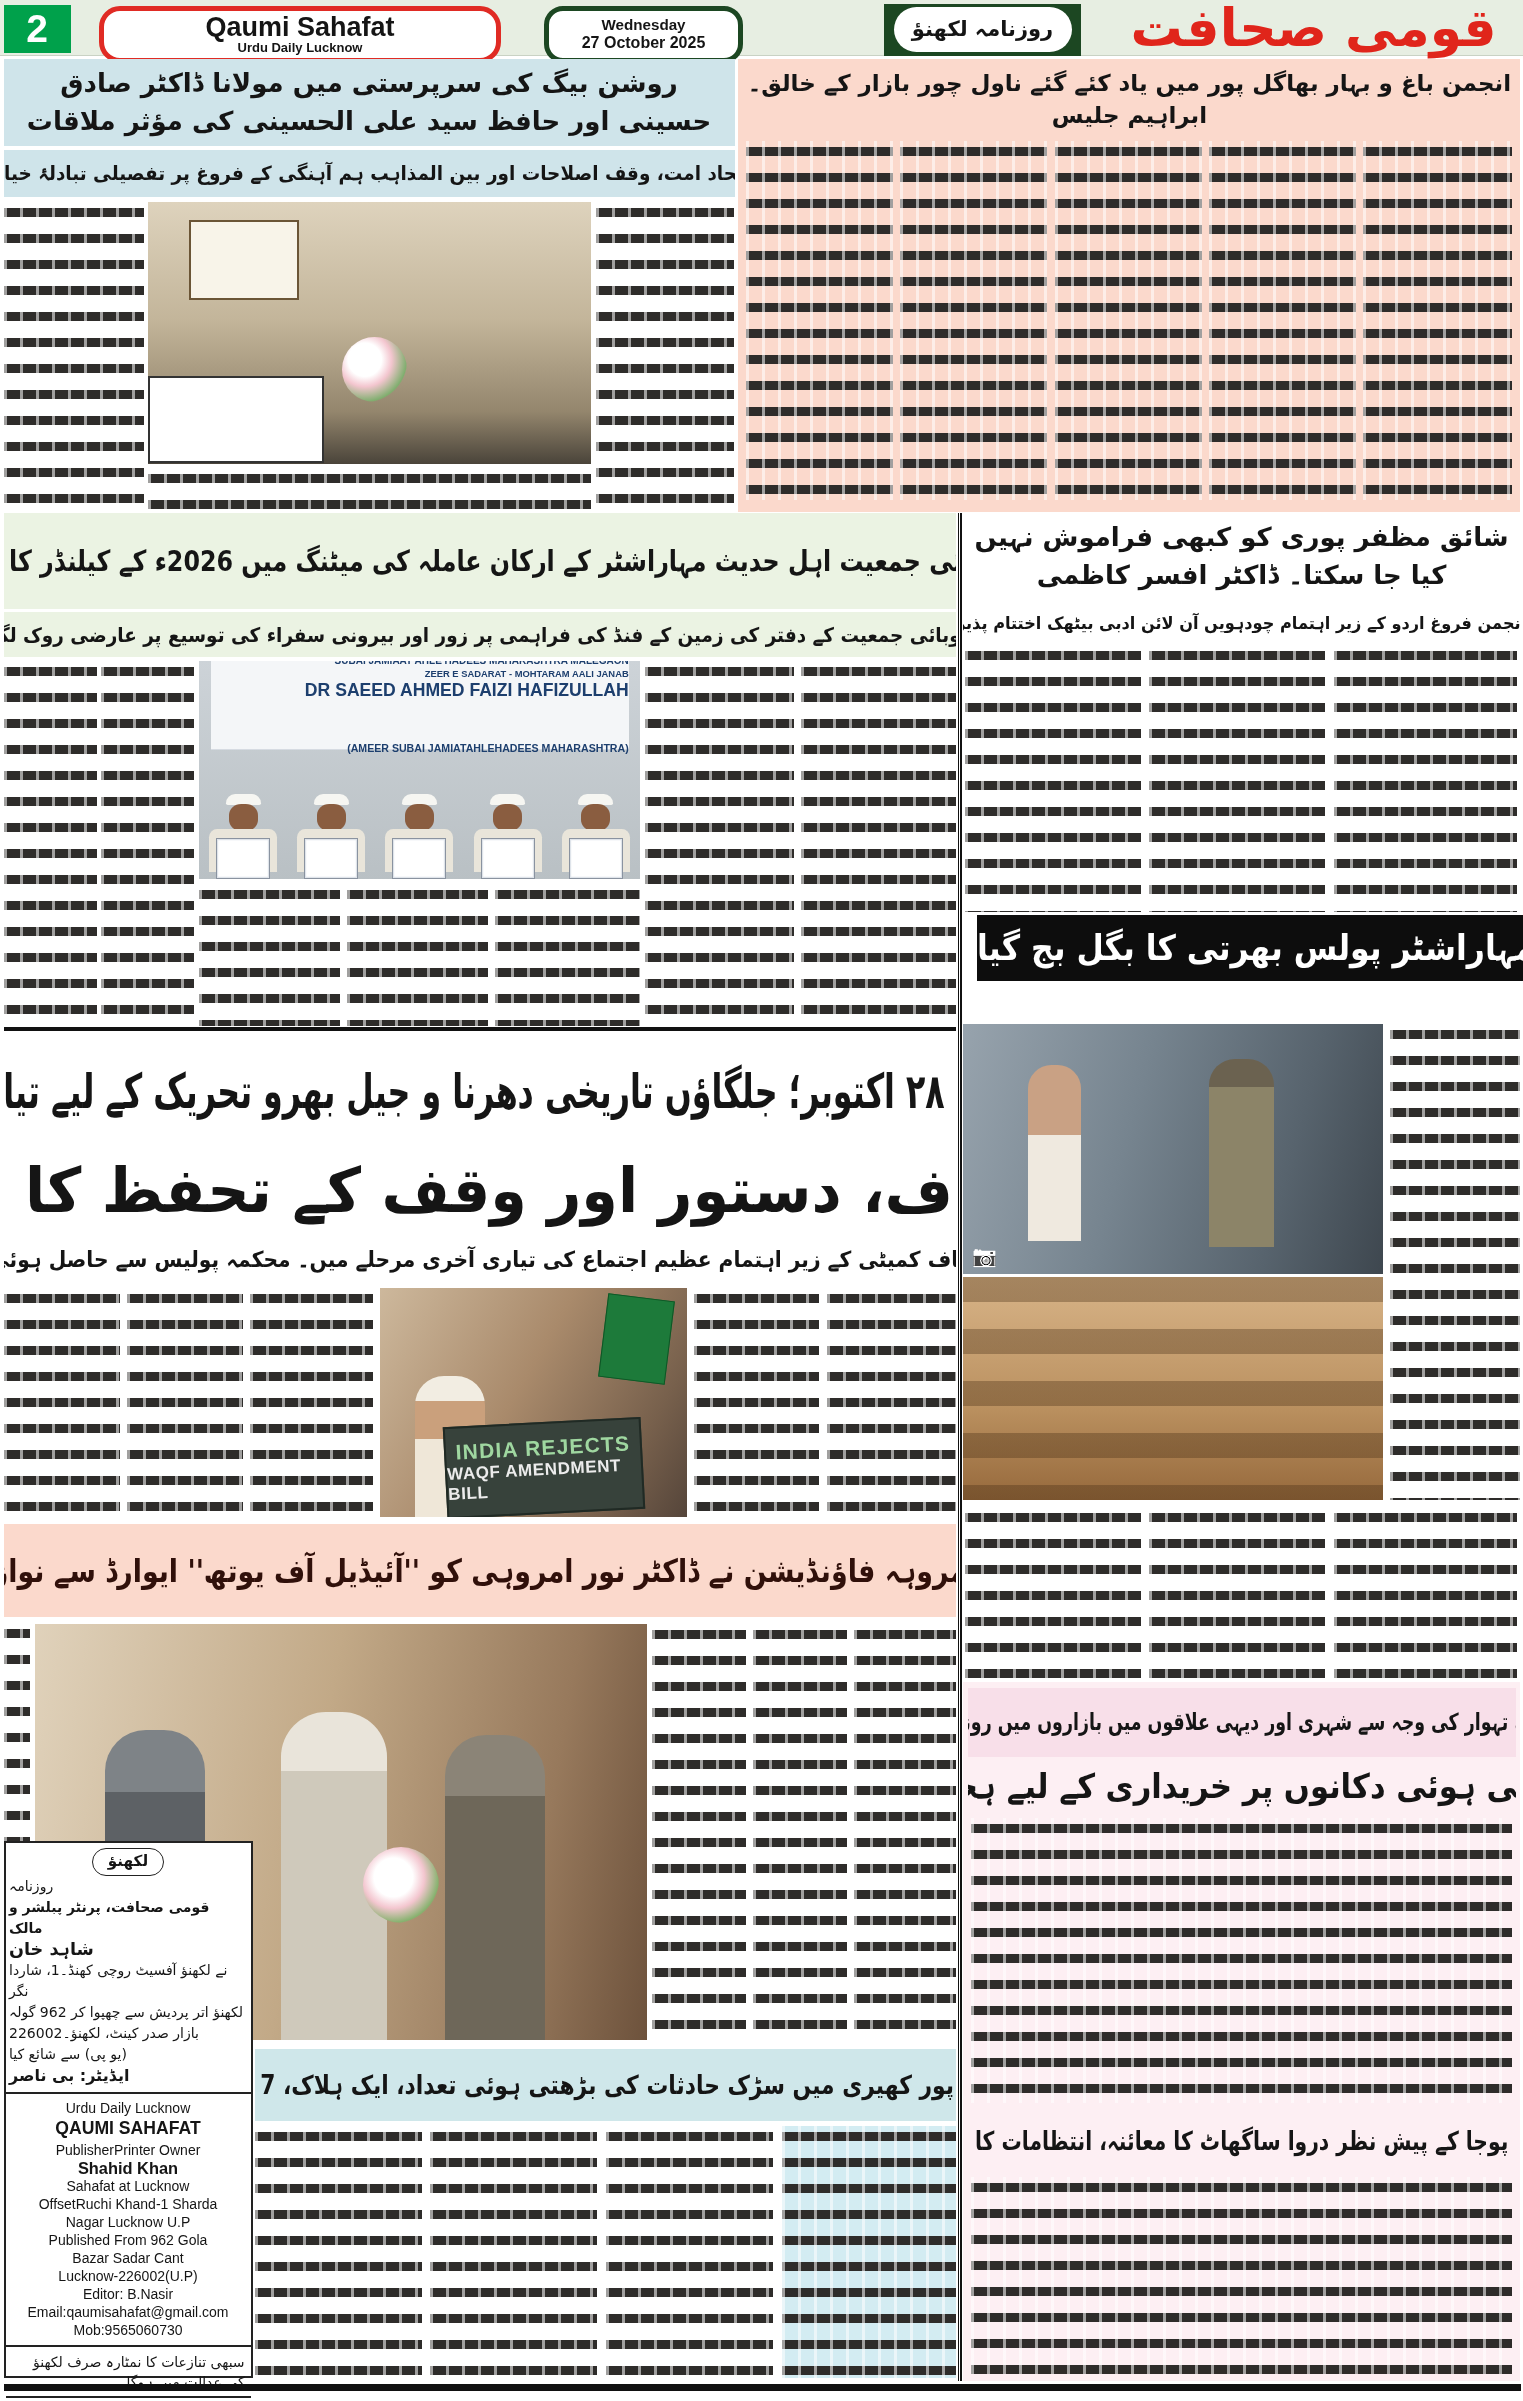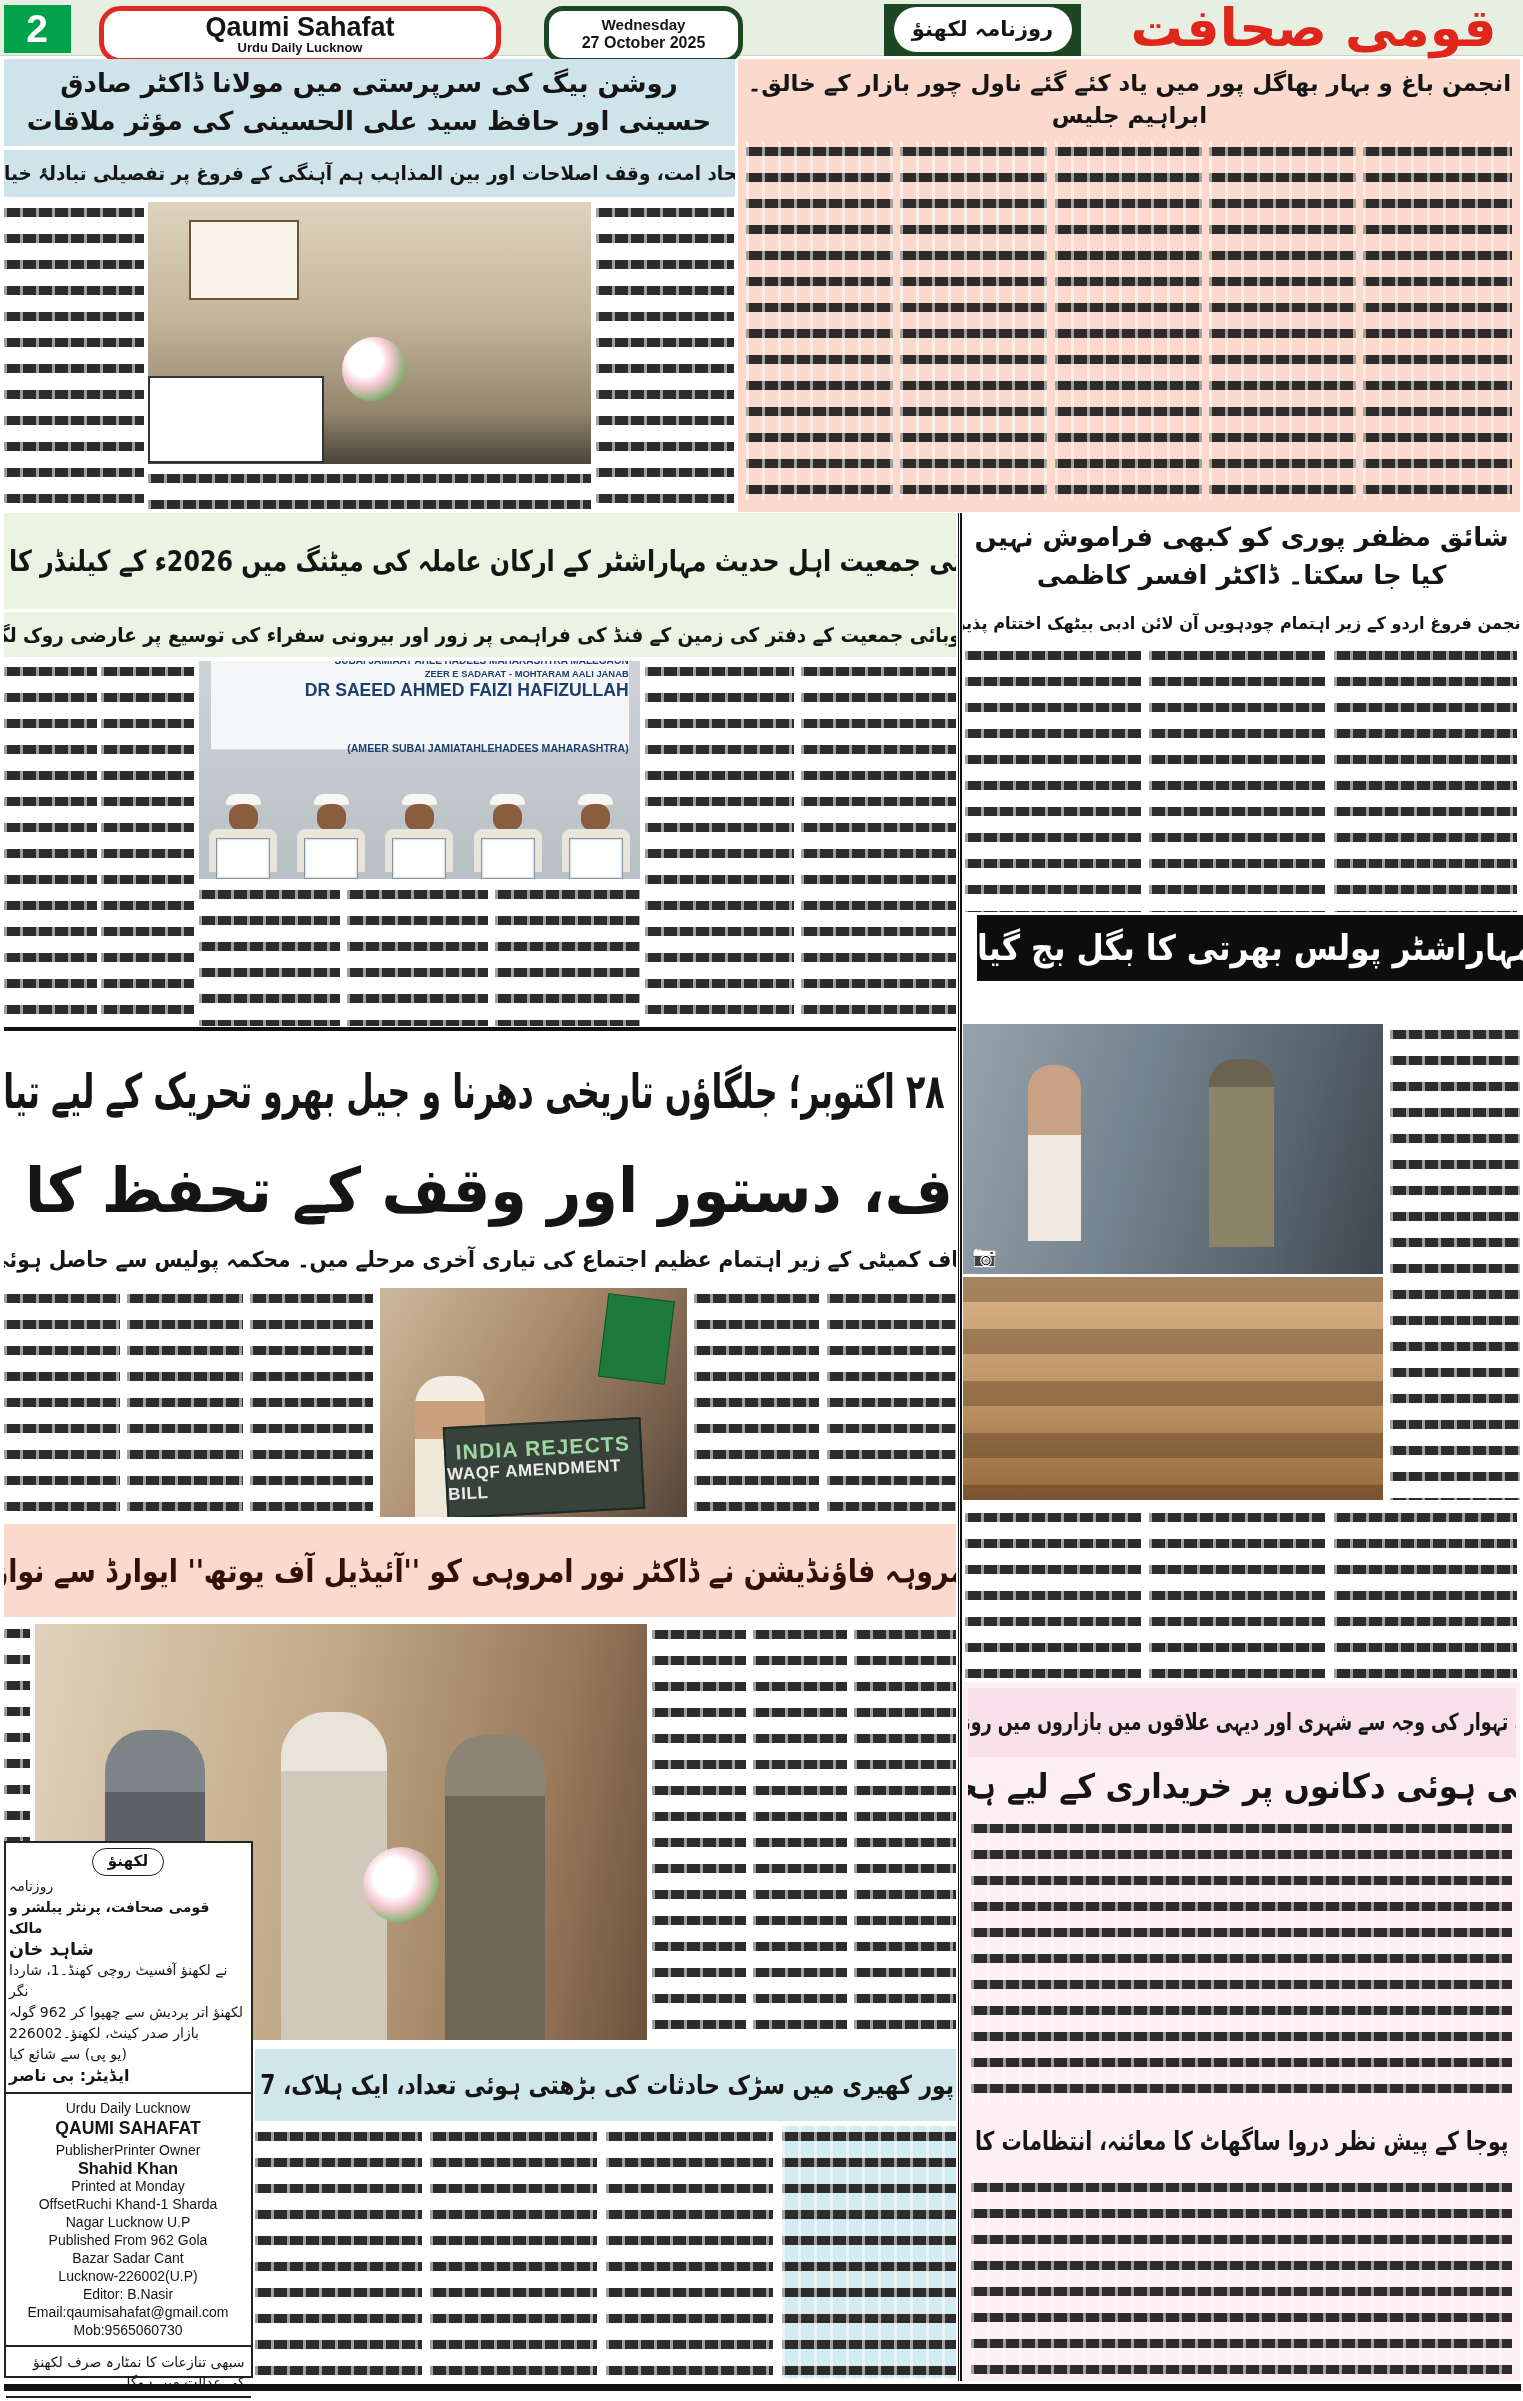--- a/index.html
+++ b/index.html
@@ -246,21 +246,21 @@
       <div class="imprint-line">لکھنؤ اتر پردیش سے چھپوا کر 962 گولہ</div>
       <div class="imprint-line">بازار صدر کینٹ، لکھنؤ۔226002</div>
       <div class="imprint-line">(یو پی) سے شائع کیا</div>
       <div class="imprint-line bold" style="font-size:16px;">ایڈیٹر: بی ناصر</div>
     </div>
     <div class="lat" style="border-bottom:2.3px solid #222;padding:5.9px 2.3px;">
       <div class="eng-line">Urdu Daily Lucknow</div>
       <div class="eng-line bold" style="font-size:17.6px;line-height:23.5px;">QAUMI SAHAFAT</div>
       <div class="eng-line">PublisherPrinter Owner</div>
       <div class="eng-line bold" style="font-size:16.4px;">Shahid Khan</div>
-      <div class="eng-line">Printed at Monday</div>
+      <div class="eng-line">Sahafat at Lucknow</div>
       <div class="eng-line">OffsetRuchi Khand-1 Sharda</div>
       <div class="eng-line">Nagar Lucknow U.P</div>
       <div class="eng-line">Published From 962 Gola</div>
       <div class="eng-line">Bazar Sadar Cant</div>
       <div class="eng-line">Lucknow-226002(U.P)</div>
       <div class="eng-line">Editor: B.Nasir</div>
       <div class="eng-line">Email:qaumisahafat@gmail.com</div>
       <div class="eng-line">Mob:9565060730</div>
     </div>
     <div style="border-bottom:2.3px solid #222;padding:4.7px 5.9px;direction:rtl;text-align:right;font-size:14px;line-height:20px;font-weight:normal;">سبھی تنازعات کا نمٹارہ صرف لکھنؤ کی عدالت میں ہوگا۔</div>

